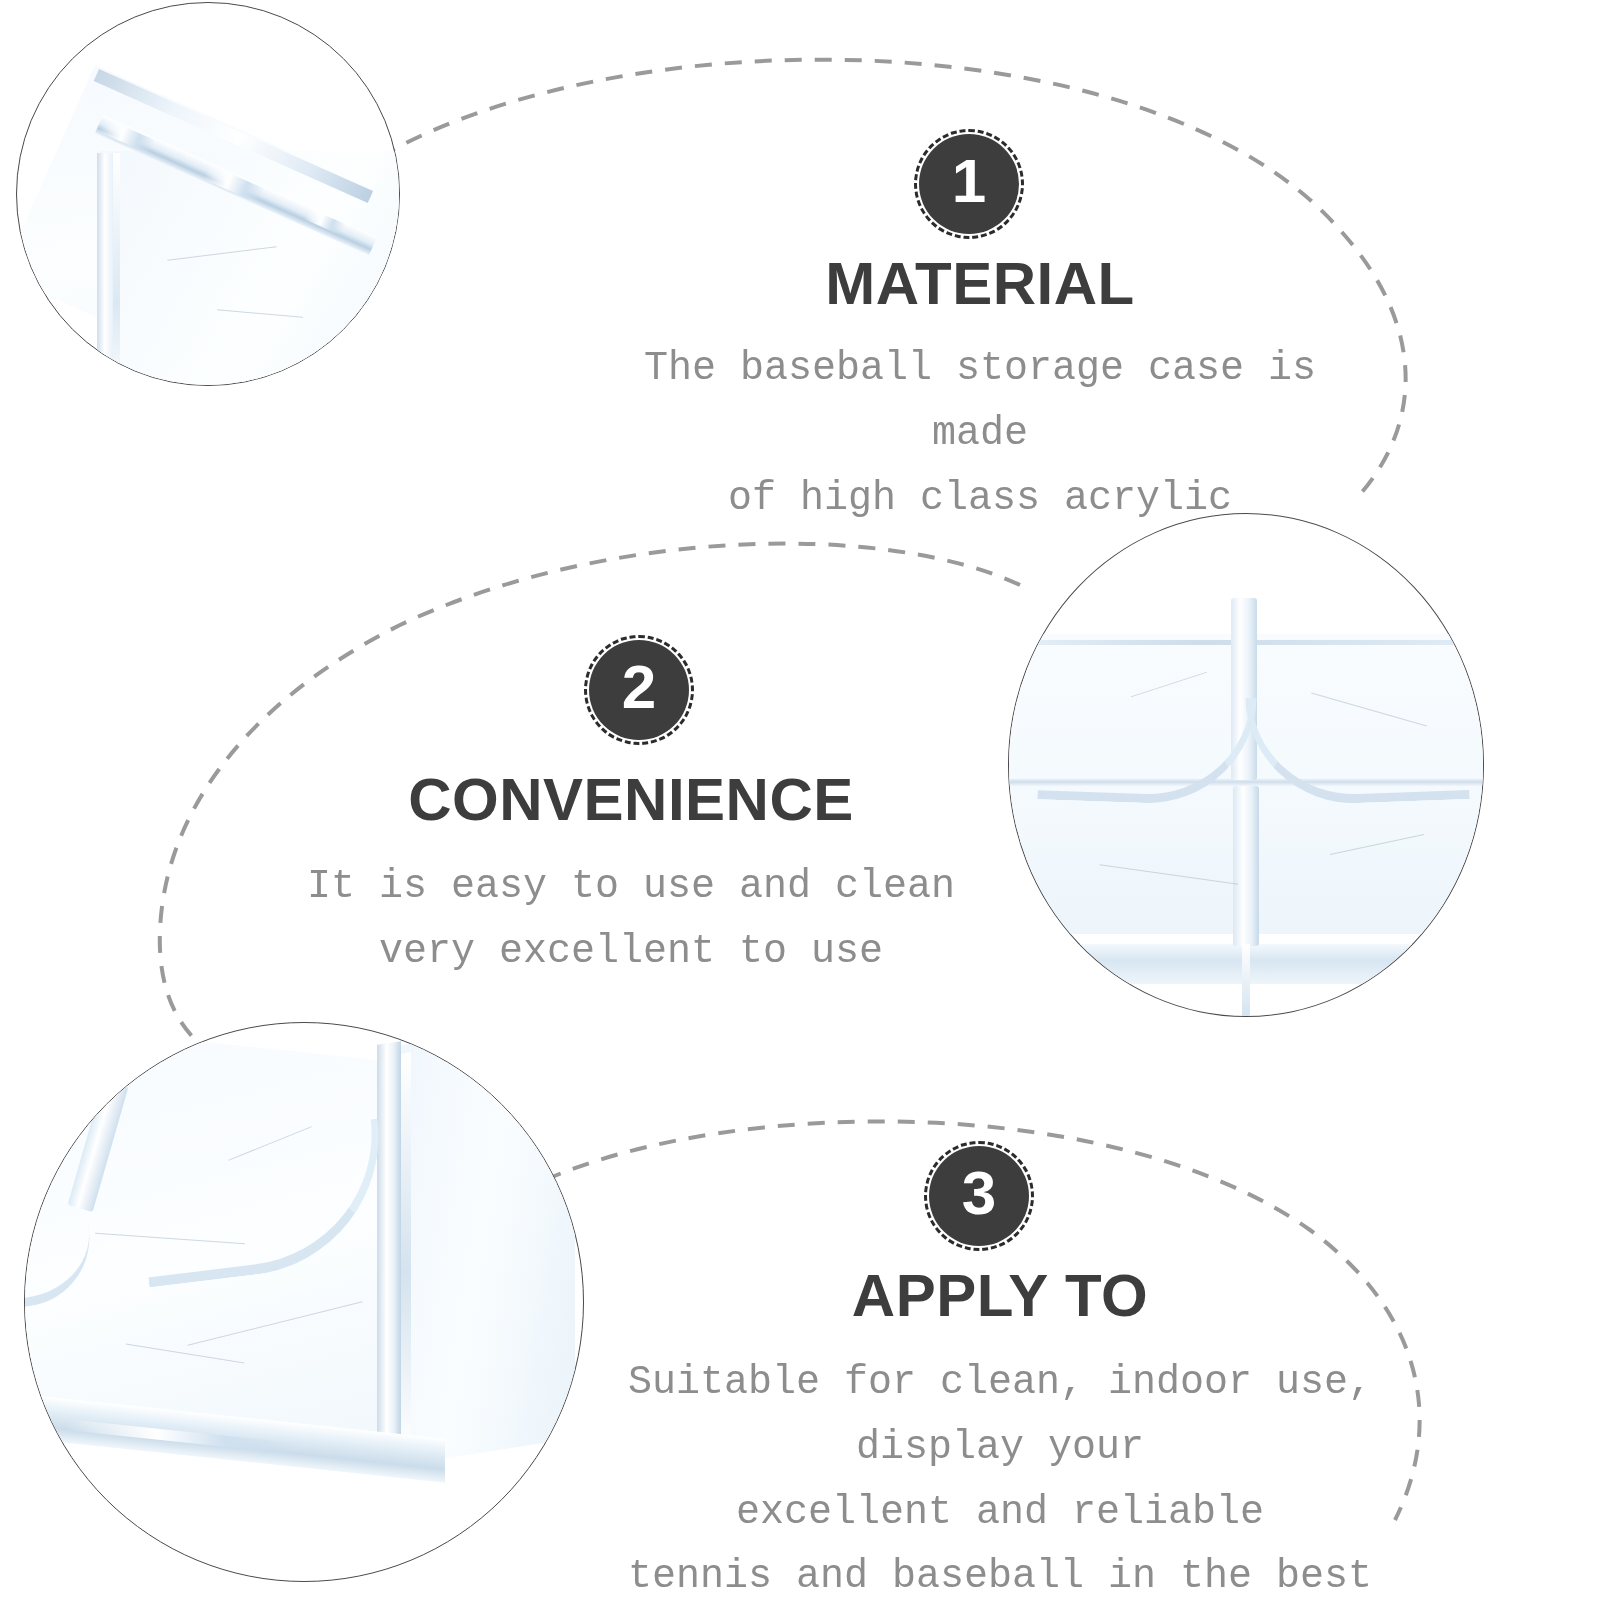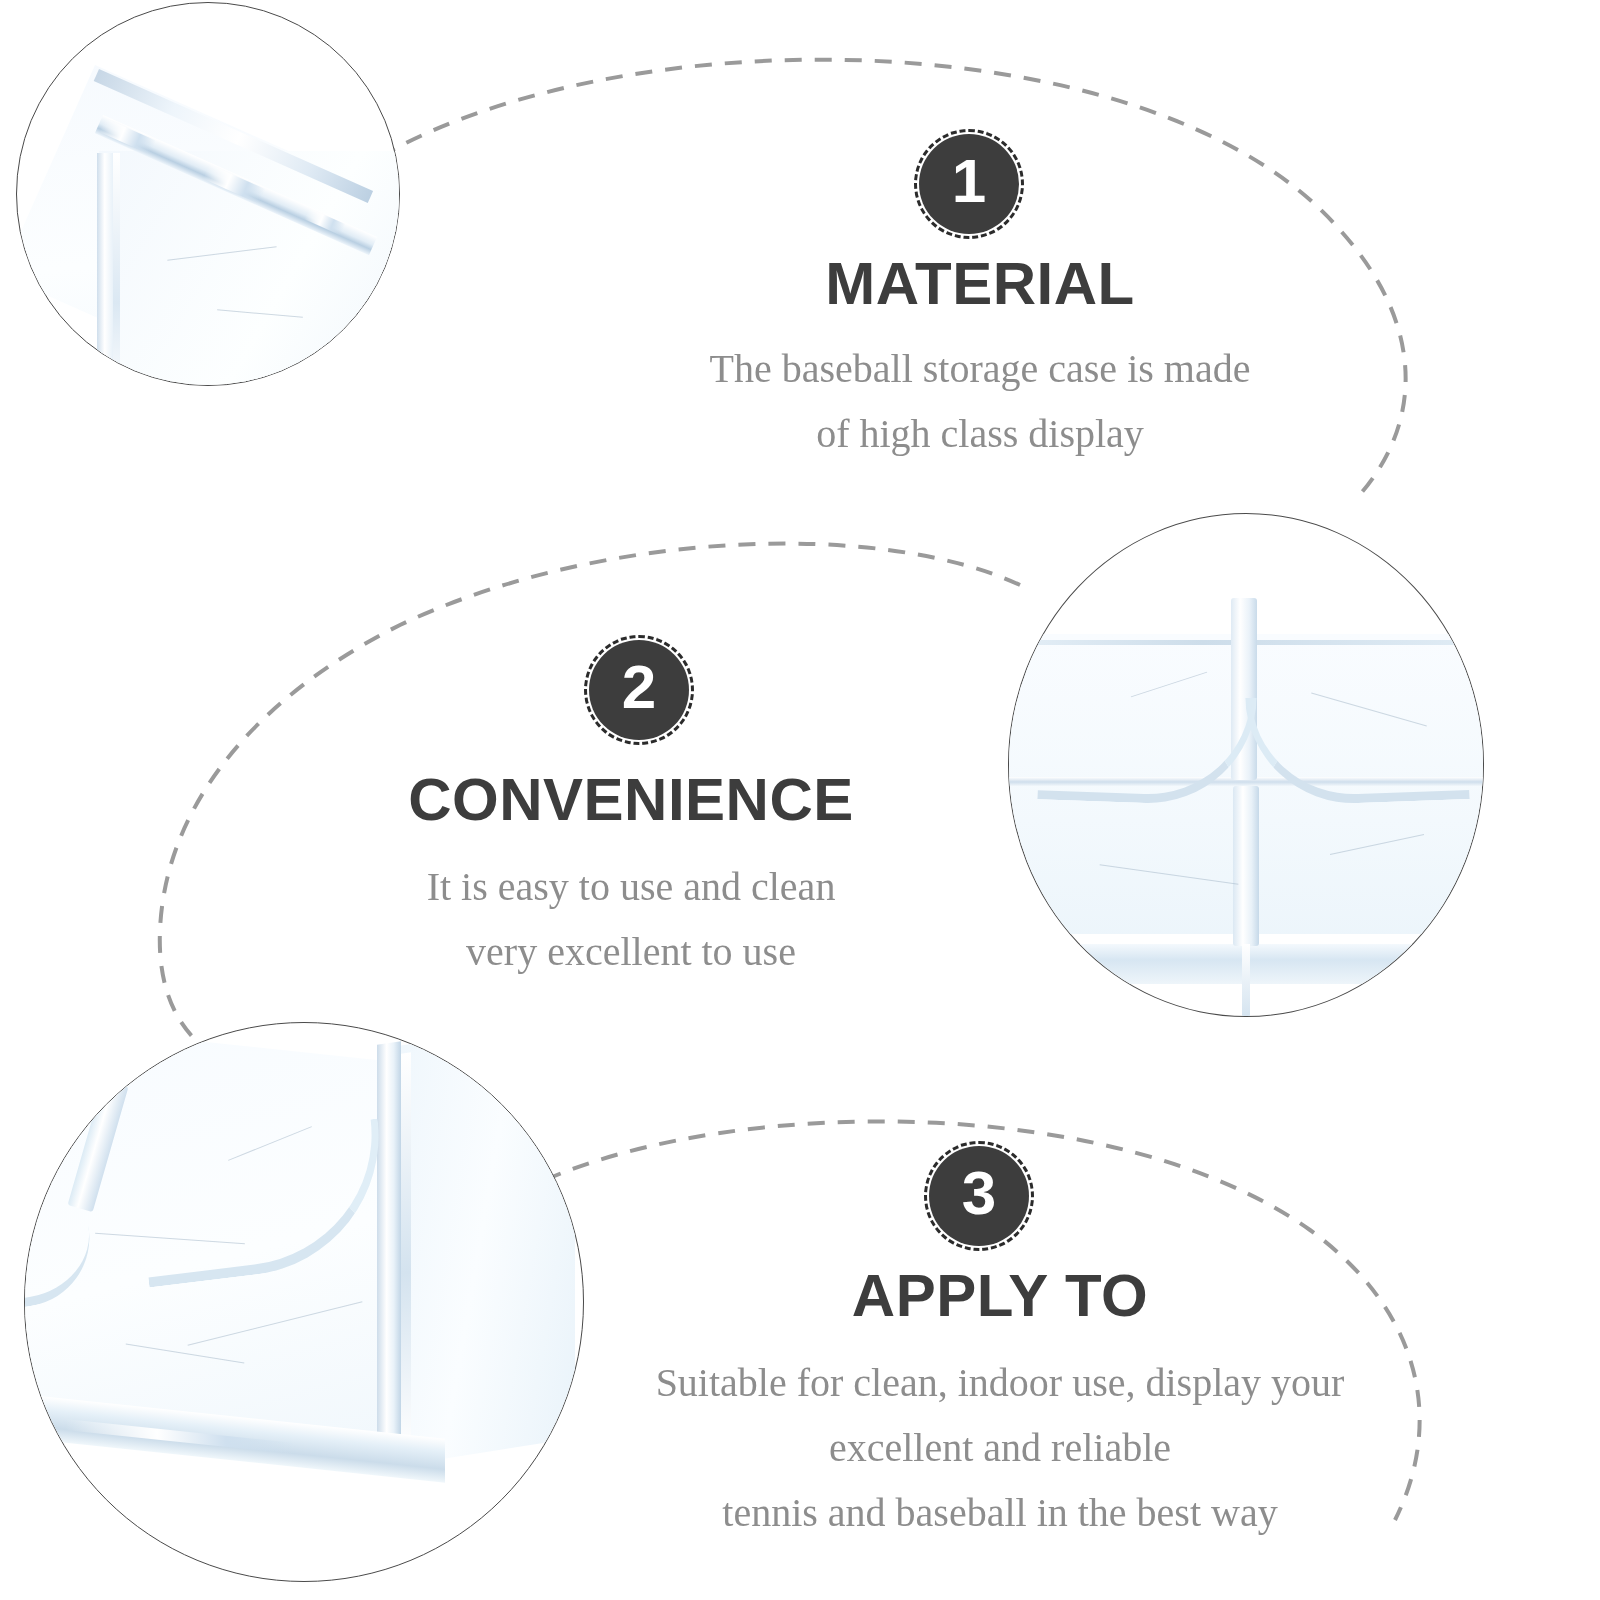--- a/index.html
+++ b/index.html
@@ -112,21 +112,21 @@
     margin: 0;
     white-space: nowrap;
     font-family: "Liberation Sans", sans-serif;
   }
   .feature-desc {
     font-size: 40px;
     color: #8d8d8d;
     line-height: 1.62;
     margin: 0;
     font-weight: normal;
-    font-family: Liberation Serif, serif;
+    font-family: Liberation Mono, monospace;
   }
   .desc-line { display: block; }
 </style>
 </head>
 <body>
 
 <div id="page">
 
   <svg class="arc-layer" viewBox="0 0 1600 1600" width="1600" height="1600" xmlns="http://www.w3.org/2000/svg">
 
@@ -168,21 +168,21 @@
   </div>
 
   <div class="badge" style="left:919px; top:134px;">
     <span class="badge-num">1</span>
   </div>
 
   <div class="feature-text" style="left:610px; top:252px; width:740px;">
     <h2 class="feature-title">MATERIAL</h2>
     <p class="feature-desc" style="margin-top:22px;">
       <span class="desc-line">The baseball storage case is made</span>
-      <span class="desc-line">of high class display</span>
+      <span class="desc-line">of high class acrylic</span>
     </p>
   </div>
 
   <div class="photo-circle" style="left:1008px; top:513px; width:474px; height:502px;">
     <div class="photo-inner">
 
       <div class="acr-pane" style="left:-30px; top:120px; width:560px; height:300px;
                   background:linear-gradient(180deg, rgba(249,252,255,0.99), rgba(243,249,253,0.97) 60%, rgba(236,245,251,0.96));"></div>
 
       <div class="acr-edge" style="left:-30px; top:126px; width:560px; height:5px;

